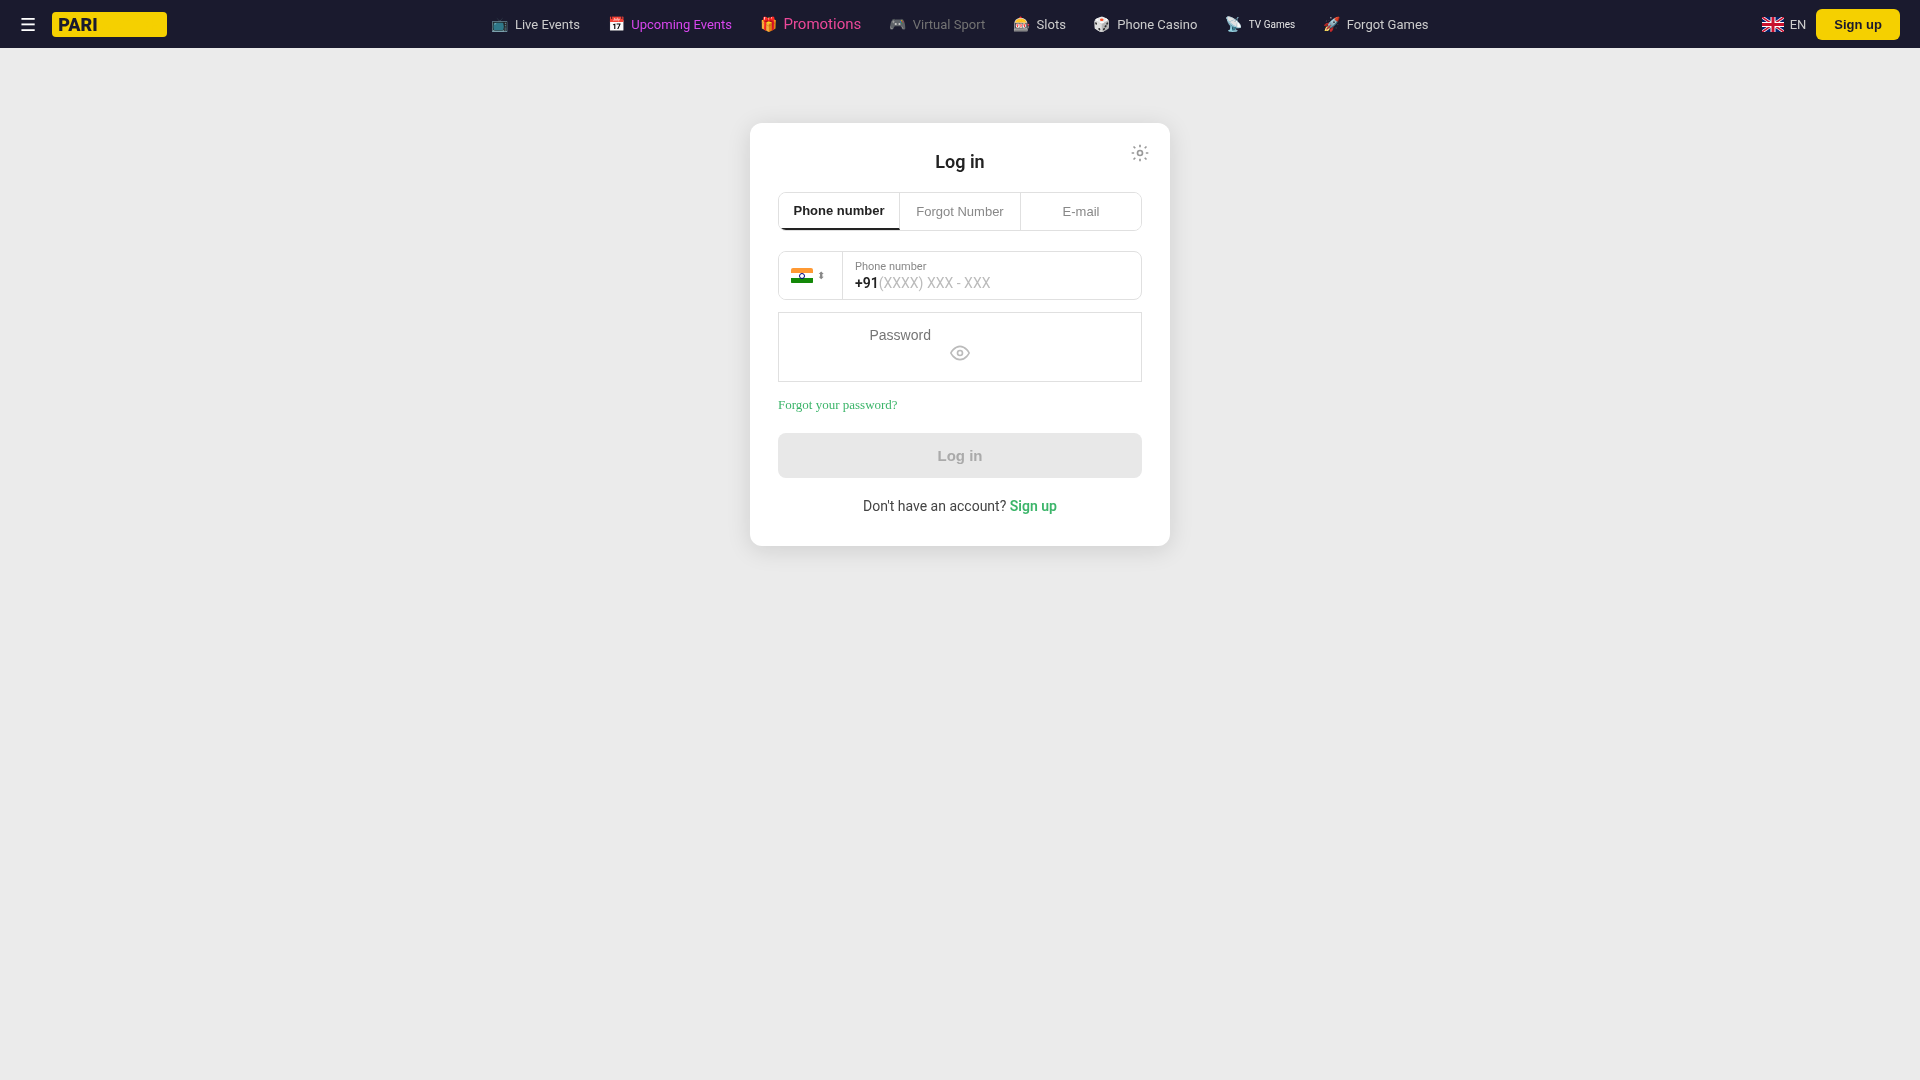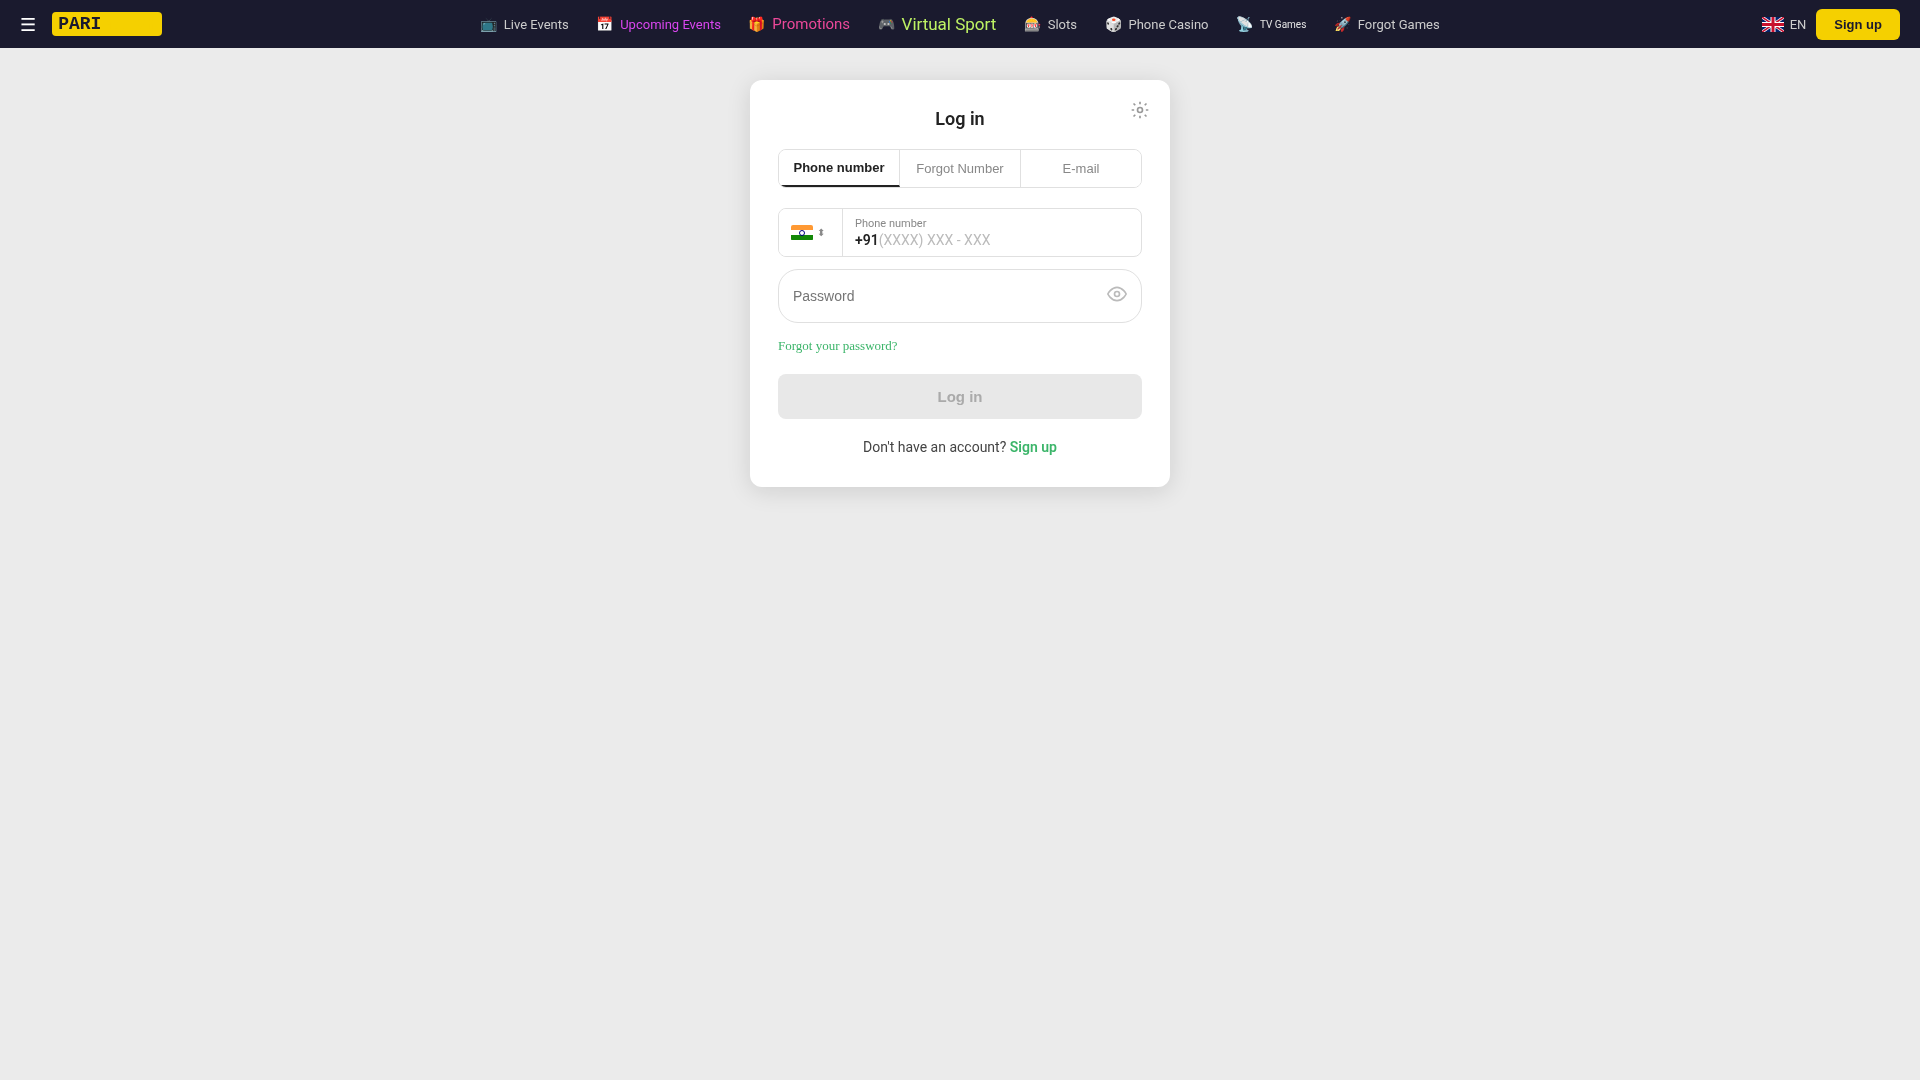--- a/index.html
+++ b/index.html
@@ -28,21 +28,20 @@
     }
     .hamburger-icon {
       color: #fff;
       font-size: 18px;
       cursor: pointer;
     }
     .logo {
       display: flex;
       align-items: flex-end;
       gap: 4px;
-      font-family: Liberation Mono, monospace;
     }
     .logo-box {
       background: #f5d000;
       border-radius: 4px;
       padding: 2px 6px;
       display: flex;
       align-items: center;
       gap: 1px;
     }
     .logo-box span:first-child {
@@ -99,21 +98,21 @@
       font-weight: 700;
       cursor: pointer;
     }
 
     
     .page-content {
       background: #ebebeb;
       min-height: 1032px;
       display: flex;
       justify-content: center;
-      padding-top: 32px;
+      padding-top: 75px;
     }
 
     
     .login-card {
       background: #fff;
       border-radius: 12px;
       width: 420px;
       height: fit-content;
       box-shadow: 0 4px 24px rgba(0,0,0,0.12);
       padding: 28px 28px 32px;
@@ -242,25 +241,26 @@
       color: #222;
       font-weight: 600;
     }
     .phone-value .placeholder-text {
       color: #bbb;
     }
 
     
     .password-row {
       border: 1.5px solid #e0e0e0;
-      border-radius: 20px;
+      border-radius: 0;
       display: flex;
       align-items: center;
       padding: 14px 14px;
       margin-bottom: 12px;
+      flex-direction: column;
     }
     .password-input {
       flex: 1;
       border: none;
       outline: none;
       font-size: 14px;
       color: #888;
       background: transparent;
     }
     .eye-icon {
@@ -330,21 +330,21 @@
         <div class="nav-item">
           <span style="font-size:14px">📅</span>
           <span style="font-size:13px;color:#d946ef">Upcoming Events</span>
         </div>
         <div class="nav-item">
           <span style="font-size:14px">🎁</span>
           <span style="font-size:15px;color:#ec4899">Promotions</span>
         </div>
         <div class="nav-item">
           <span style="font-size:14px">🎮</span>
-          <span style="font-size:17px;color:#bef264">Virtual Sport</span>
+          <span style="font-size:13px;color:#737373">Virtual Sport</span>
         </div>
         <div class="nav-item">
           <span style="font-size:14px">🎰</span>
           <span style="font-size:13px;color:#ccc">Slots</span>
         </div>
         <div class="nav-item">
           <span style="font-size:14px">🎲</span>
           <span style="font-size:13px;color:#ccc">Phone Casino</span>
         </div>
         <div class="nav-item">

